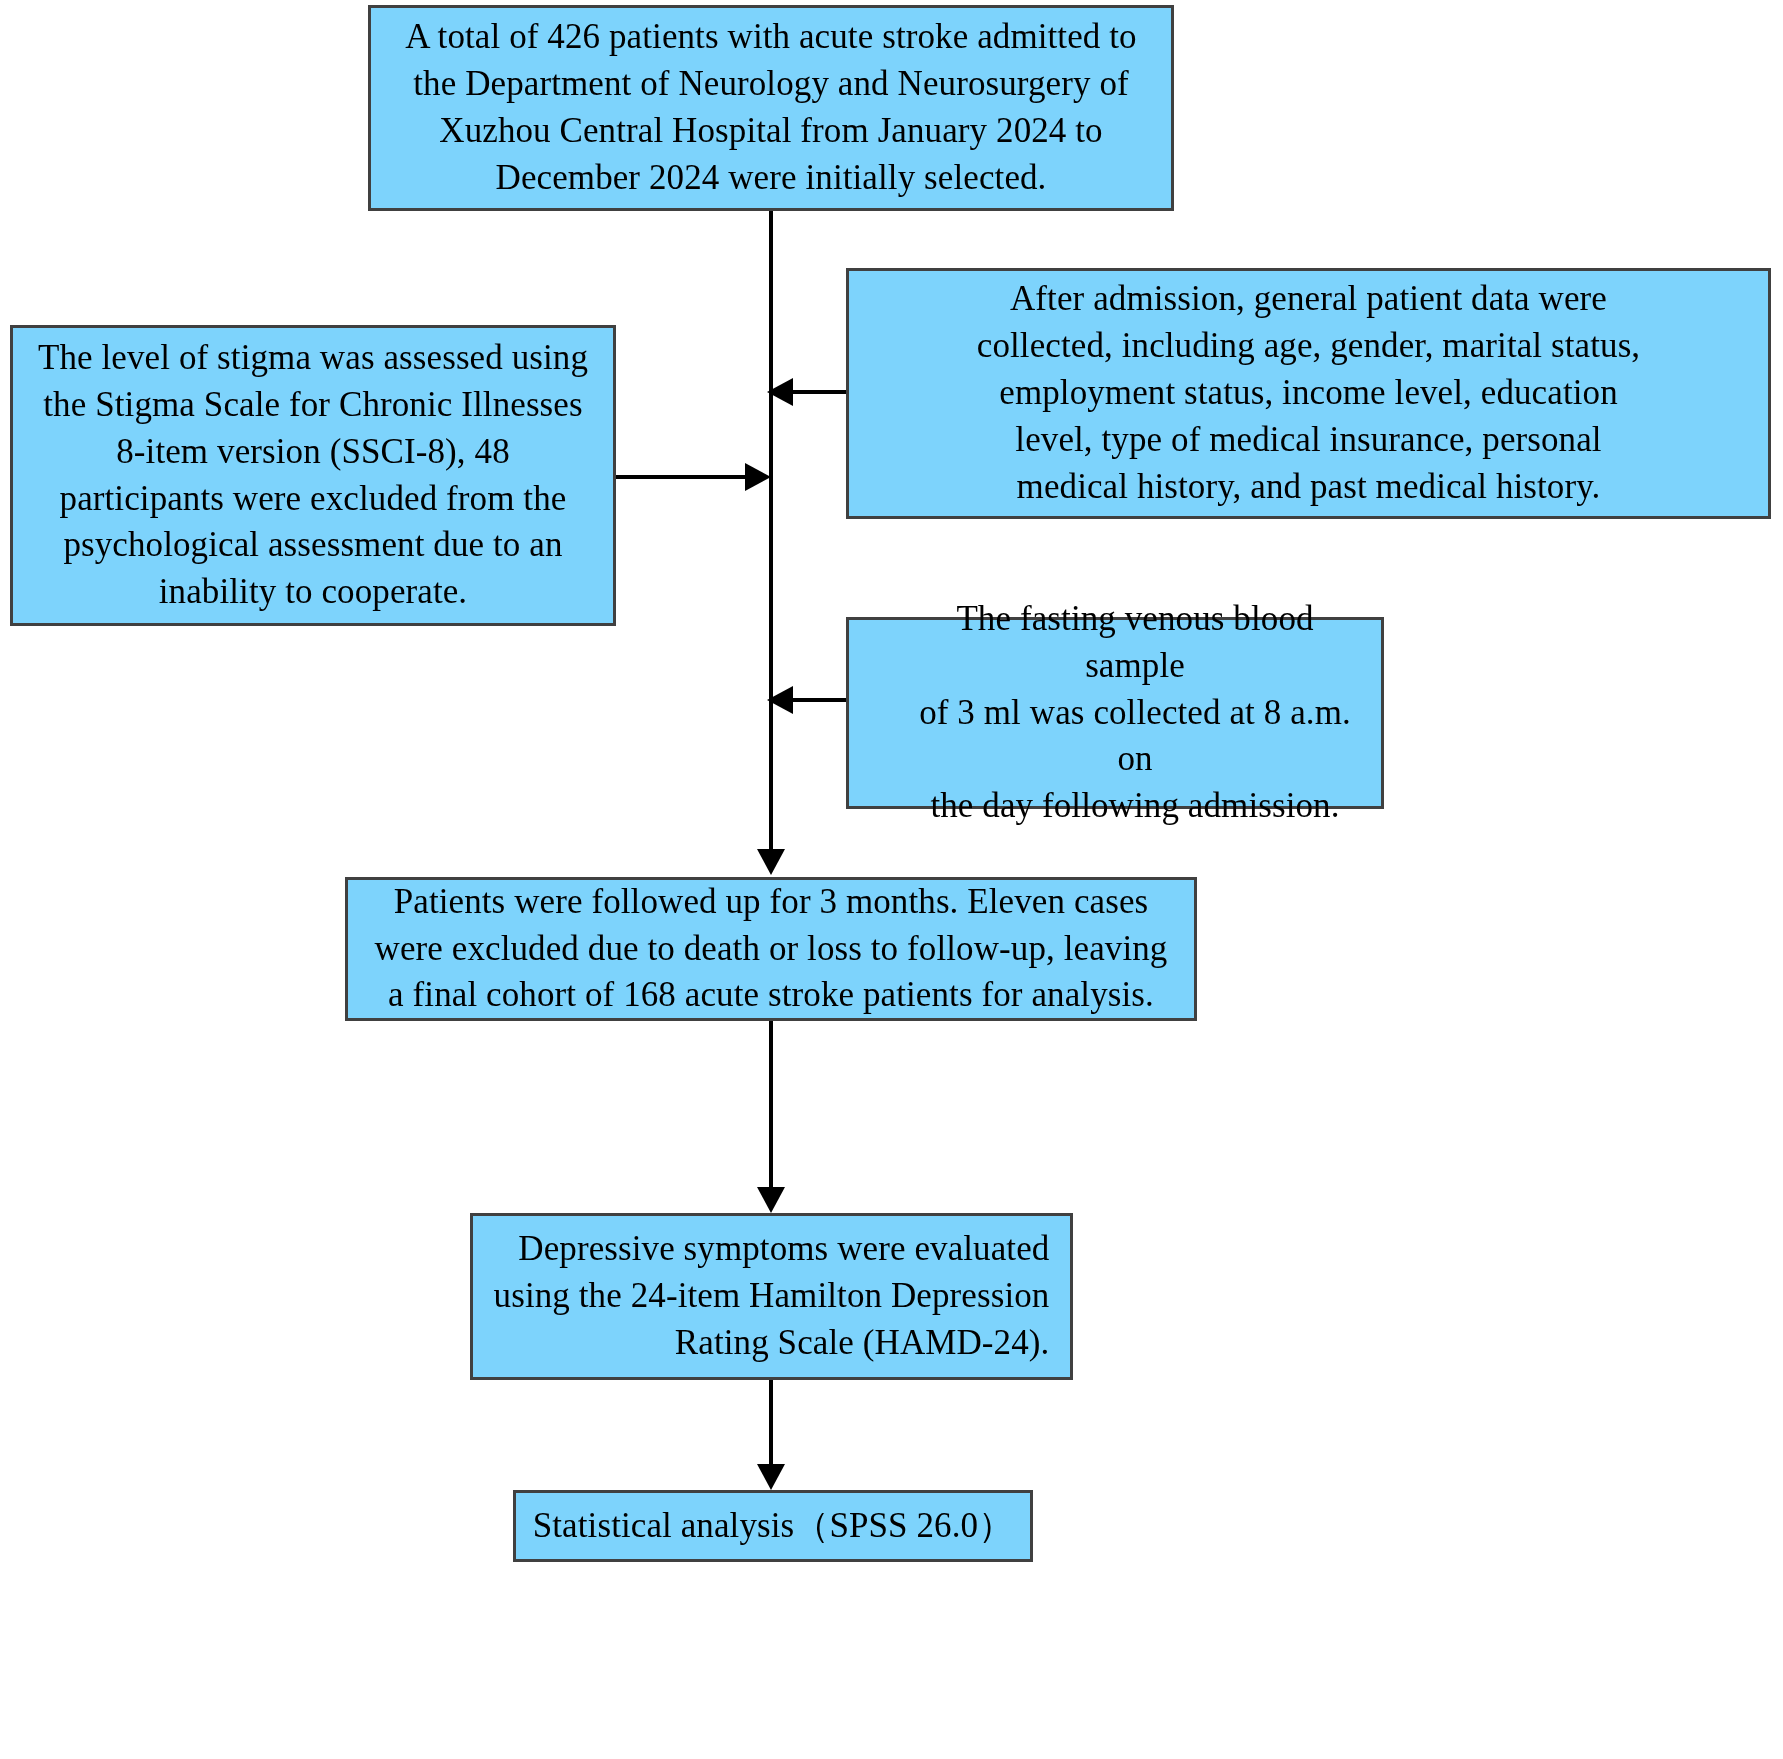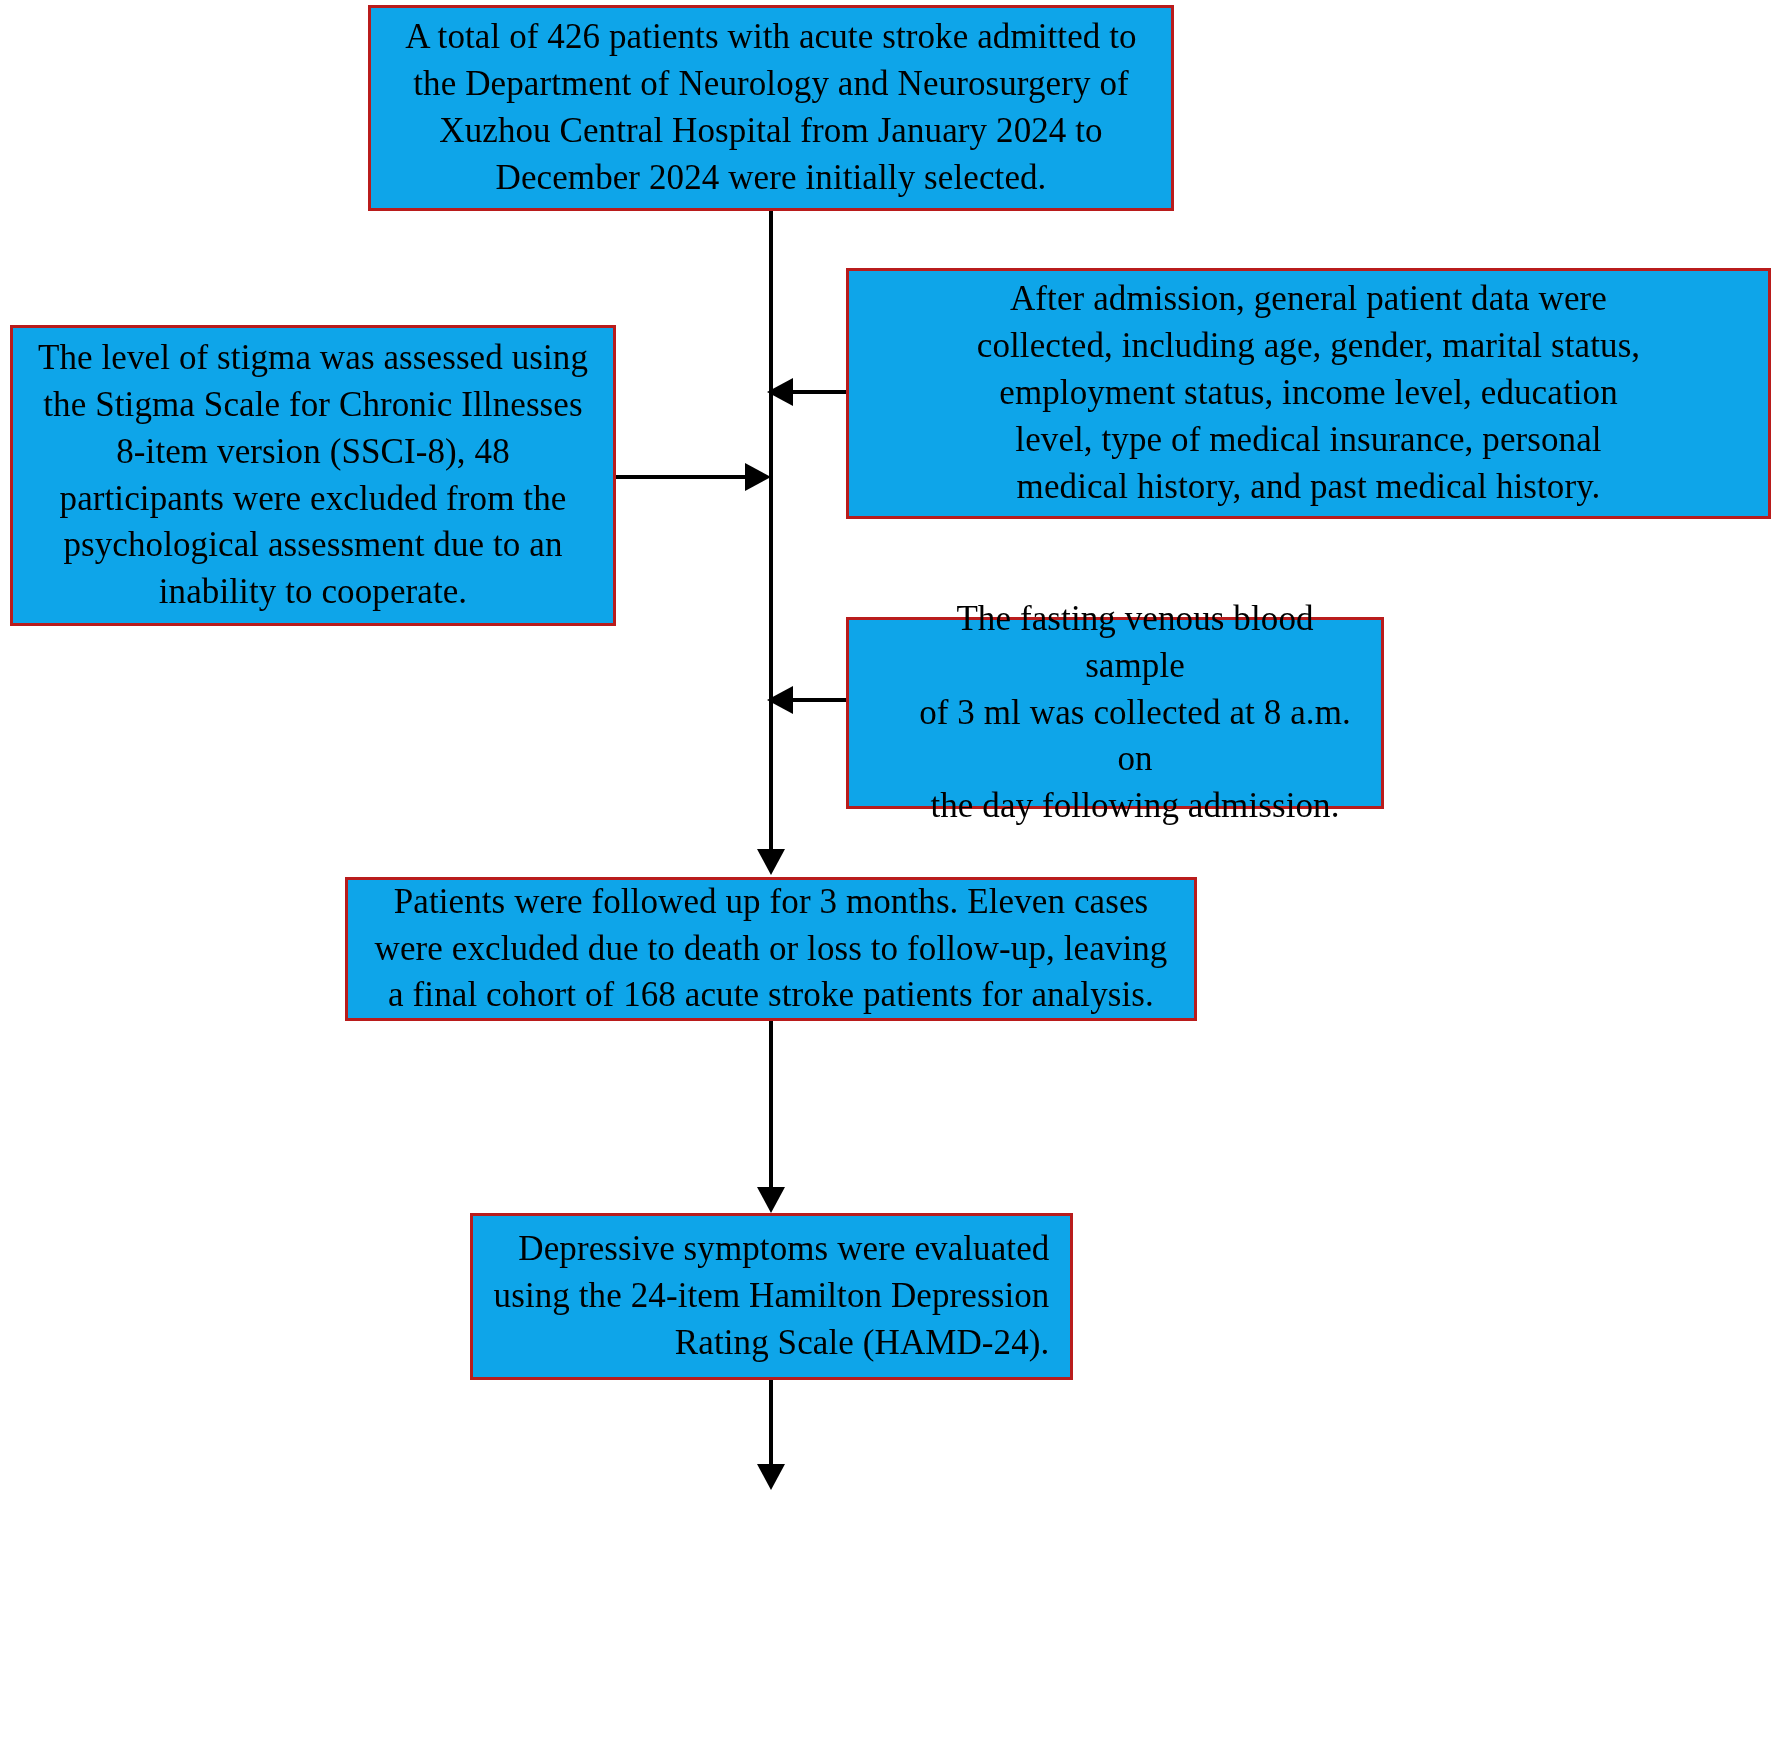--- a/index.html
+++ b/index.html
@@ -14,22 +14,22 @@
   #canvas {
     position: relative;
     width: 1783px;
     height: 1759px;
     background: #ffffff;
     overflow: hidden;
   }
   .node {
     position: absolute;
     box-sizing: border-box;
-    border: 3px solid #b91c1c;
-    background: #0ea5e9;
+    border: 3px solid #404040;
+    background: #7dd3fc;
     display: flex;
     align-items: center;
     justify-content: center;
     text-align: center;
     z-index: 3;
   }
   .node .txt {
     display: block;
     white-space: pre-line;
     line-height: 1.34;
@@ -144,14 +144,17 @@
 were excluded due to death or loss to follow-up, leaving
 a final cohort of 168 acute stroke patients for analysis.</span>
   </div>
 
   <div class="node" id="node-hamd">
     <span class="txt">Depressive symptoms were evaluated
 using the 24-item Hamilton Depression
 Rating Scale (HAMD-24).</span>
   </div>
 
+  <div class="node" id="node-stats">
+    <span class="txt">Statistical analysis（SPSS 26.0）</span>
+  </div>
 
 </div>
 
 </body></html>

